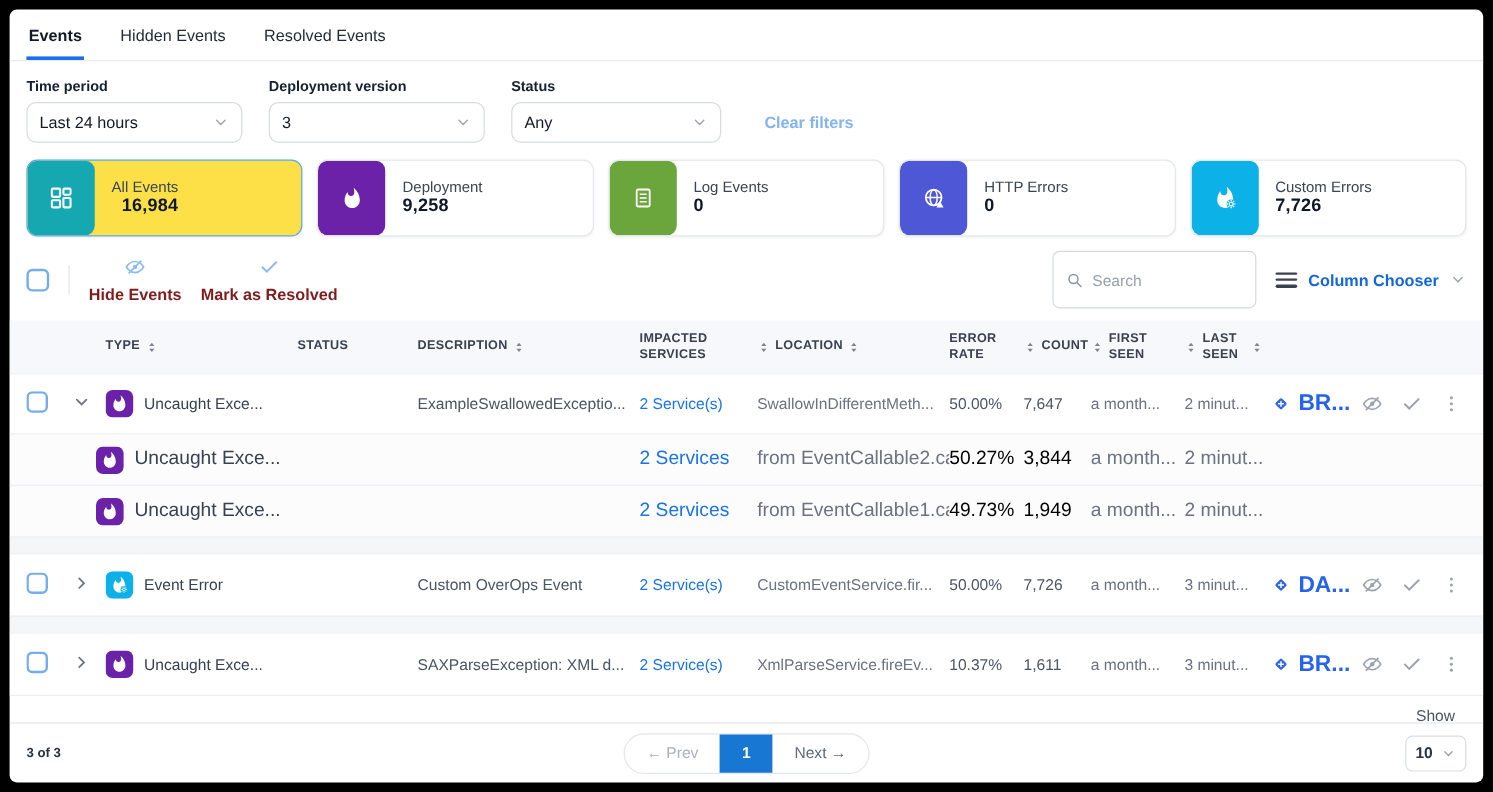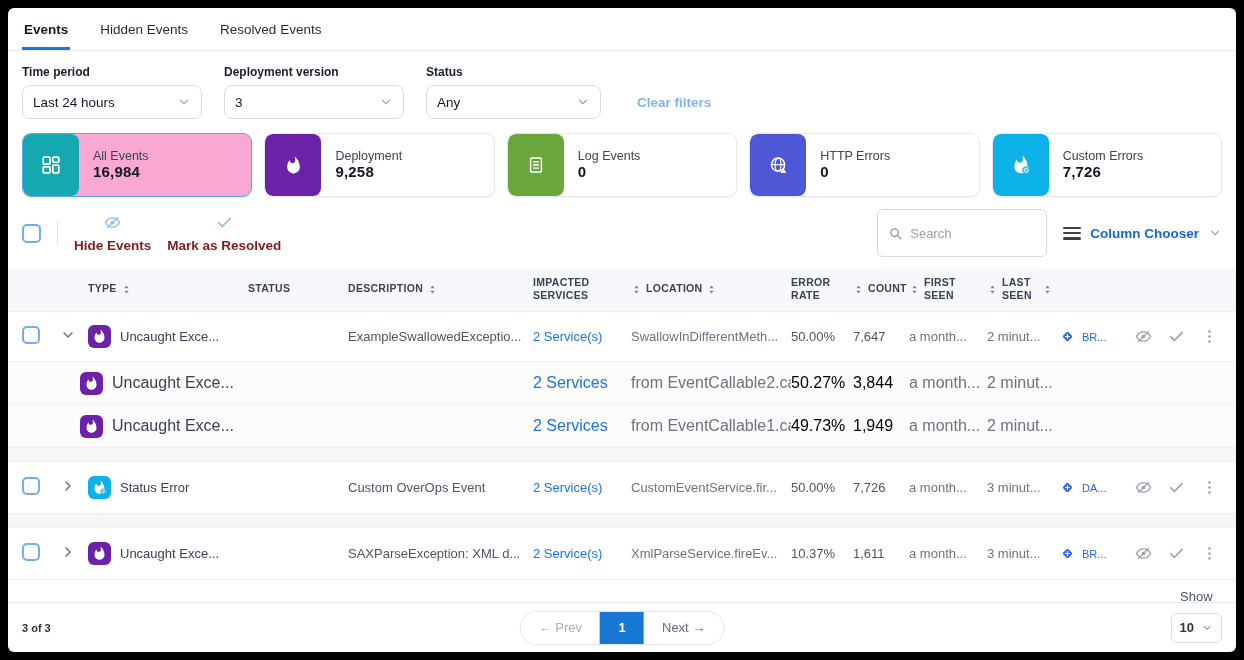--- a/index.html
+++ b/index.html
@@ -18,21 +18,21 @@
   .select { width:180px; height:34px; border:1px solid #D8DCE2; border-radius:8px; background:#fff;
             display:flex; align-items:center; justify-content:space-between; padding:0 10px; cursor:pointer; }
   .select .val { font-size:13.5px; color:#111827; }
   .chev { width:14px; height:14px; flex:0 0 auto; }
   .clear-filters { font-size:13.5px; font-weight:700; color:#84B4EC; margin:0 0 9px 14px; cursor:pointer; }
 
   
   .cards { display:flex; gap:12px; padding:14px 14px 0; }
   .card { flex:1; height:64px; display:flex; background:#fff; border:1px solid #E4E7EB; border-radius:9px;
           overflow:hidden; box-shadow:0 1px 2px rgba(16,24,40,.05); cursor:pointer; }
-  .card.selected { background:#f9a8d4; border-color:#58A9EA; }
+  .card.selected { background:#fde047; border-color:#58A9EA;text-align:right; }
   .card-iconbox { width:56px; flex:0 0 auto; display:flex; align-items:center; justify-content:center; border-radius:8px; }
   .card-body { display:flex; flex-direction:column; justify-content:center; padding:0 14px; min-width:0; }
   .card-label { font-size:12.5px; color:#3A4453; }
   .card-value { font-size:15px; font-weight:800; color:#101828; line-height:1.15; letter-spacing:.2px; }
 
   
   .toolbar { display:flex; align-items:center; gap:16px; padding:0 14px; margin-top:16px; height:40px; }
   .checkbox { width:19px; height:19px; border:2px solid #74ACEC; border-radius:5px; background:#fff; display:inline-block; cursor:pointer; }
   .vdivider { width:1px; height:24px; background:#DFE3E8; }
   .tool-btn { display:flex; align-items:center; gap:7px; font-size:13.5px; font-weight:700; color:#7f1d1d; cursor:pointer;flex-direction:column; }
@@ -62,21 +62,21 @@
   .type-cell { display:flex; align-items:center; gap:9px; color:#374151; }
   .type-icon { width:23px; height:23px; border-radius:6px; display:flex; align-items:center; justify-content:center; flex:0 0 auto; }
   .type-icon svg { width:15px; height:15px; }
   .subgroup { grid-column:1 / 5; display:flex; align-items:center; gap:9px; padding-left:58px; color:#374151;
               white-space:nowrap; overflow:hidden; }
   .link { color:#1A73E8; cursor:pointer; }
   .muted { color:#6B7280; }
   .row-chev { width:16px; height:16px; stroke:#6B7280; cursor:pointer; }
   .jira-cell { display:flex; align-items:center; gap:6px; }
   .jira-cell svg { width:17px; height:17px; flex:0 0 auto; }
-  .jira-label { color:#2563EB; font-weight:400; font-size:11px; cursor:pointer; }
+  .jira-label { color:#2563EB; font-weight:700; font-size:19px; cursor:pointer; }
   .actions { display:flex; align-items:center; gap:16px; justify-content:flex-start; }
   .act { color:#9CA3AF; cursor:pointer; display:flex; }
   .act svg { width:17px; height:17px; }
   .group-gap { height:14px; background:#F5F6F8; border-top:1px solid #EDEFF2; }
   .table-end { height:14px; border-top:1px solid #EDEFF2; }
 
   
   .footer { margin-top:auto; border-top:1px solid #E5E7EB; height:50px; display:flex; align-items:center;
             padding:0 14px; position:relative; }
   .range { font-size:11px; font-weight:700; color:#2A3342; }
@@ -407,21 +407,21 @@
       <span class="type-icon" style="background-color: rgb(12, 177, 232);">
           <svg viewBox="0 0 24 24">
             <path d="M13.5.67s.74 2.65.74 4.8c0 2.06-1.35 3.73-3.41 3.73-2.07 0-3.63-1.67-3.63-3.73l.03-.36C5.21 7.51 4 10.62 4 14c0 4.42 3.58 8 8 8s8-3.58 8-8C20 8.61 17.41 3.8 13.5.67z" fill="#fff"></path>
             <circle cx="18" cy="18" r="4.6" fill="#0CB1E8"></circle>
             <g stroke="#fff" stroke-width="1.3" fill="none">
               <circle cx="18" cy="18" r="1.9"></circle>
               <path d="M18 14.9v-1.1M18 21.1v1.1M14.9 18h-1.1M21.1 18h1.1M15.8 15.8l-.8-.8M20.2 20.2l.8.8M15.8 20.2l-.8.8M20.2 15.8l.8-.8"></path>
             </g>
           </svg>
         </span>
-      <span>Status Error</span>
+      <span>Event Error</span>
     </div>
     <div class="cell"></div>
     <div class="cell">Custom OverOps Event</div>
     <div class="cell link">2 Service(s)</div>
     <div class="cell muted">CustomEventService.fir...</div>
     <div class="cell">50.00%</div>
     <div class="cell">7,726</div>
     <div class="cell muted">a month...</div>
     <div class="cell muted">3 minut...</div>
     <div class="cell jira-cell">

